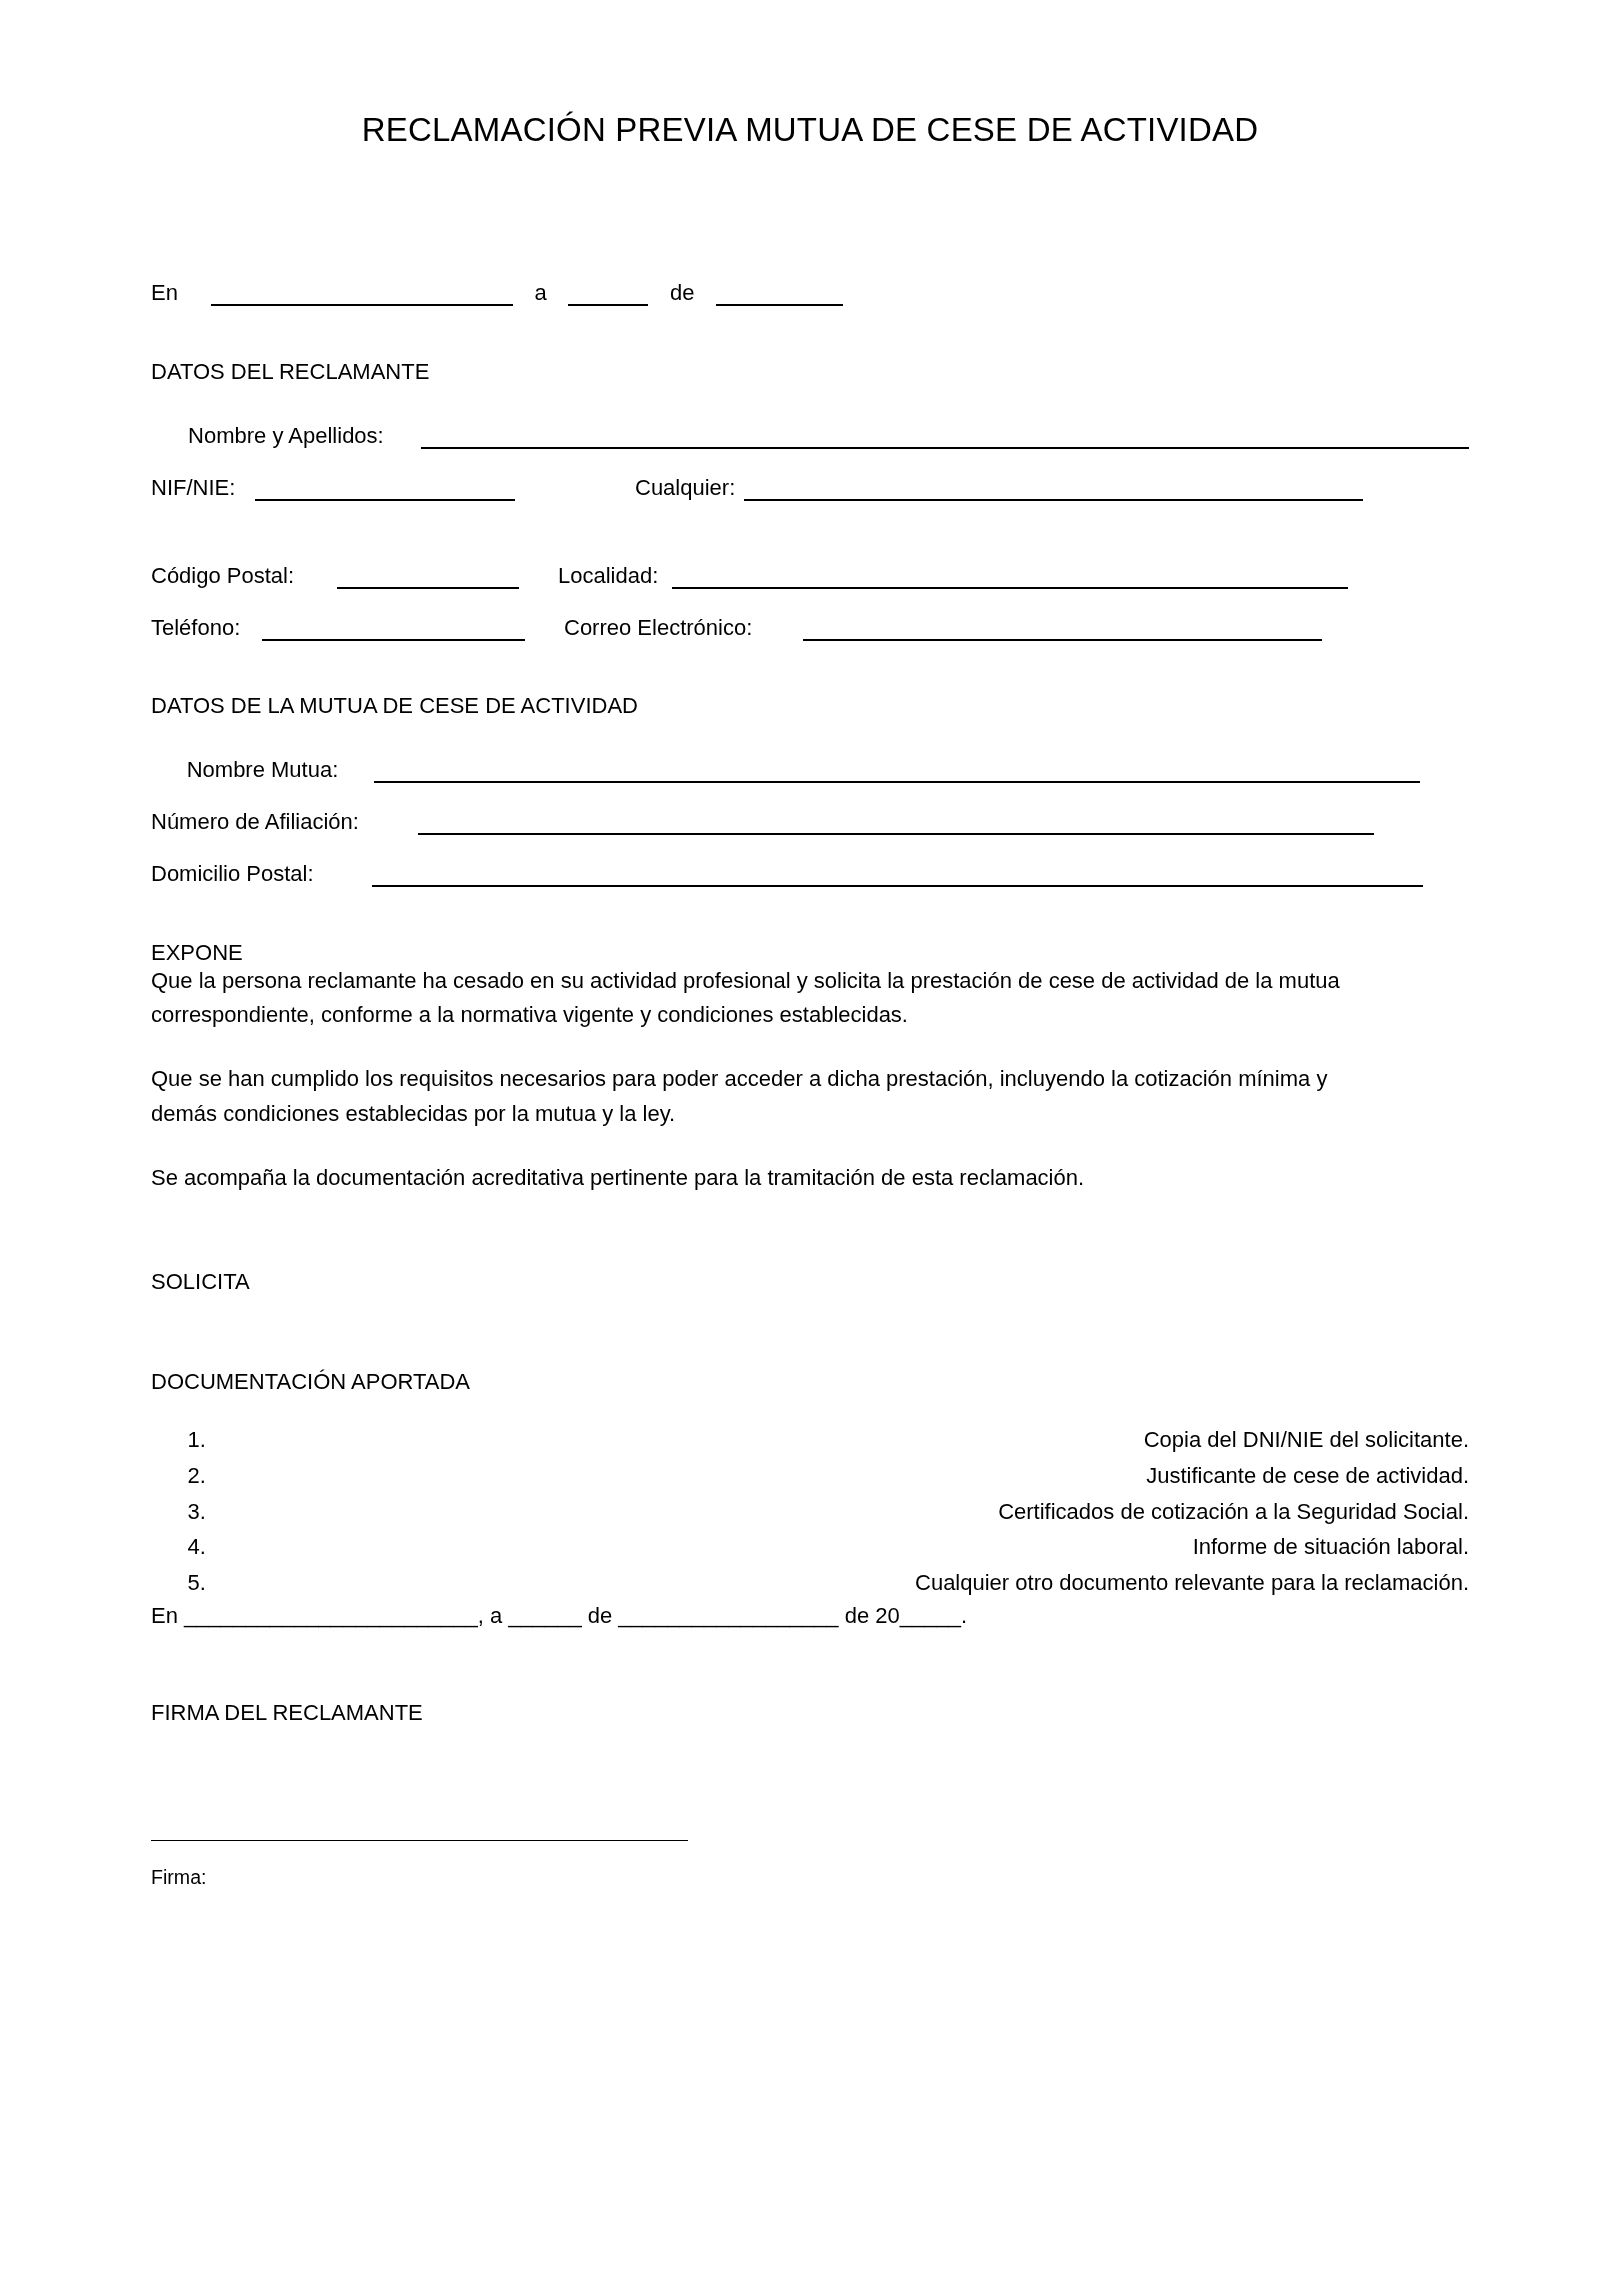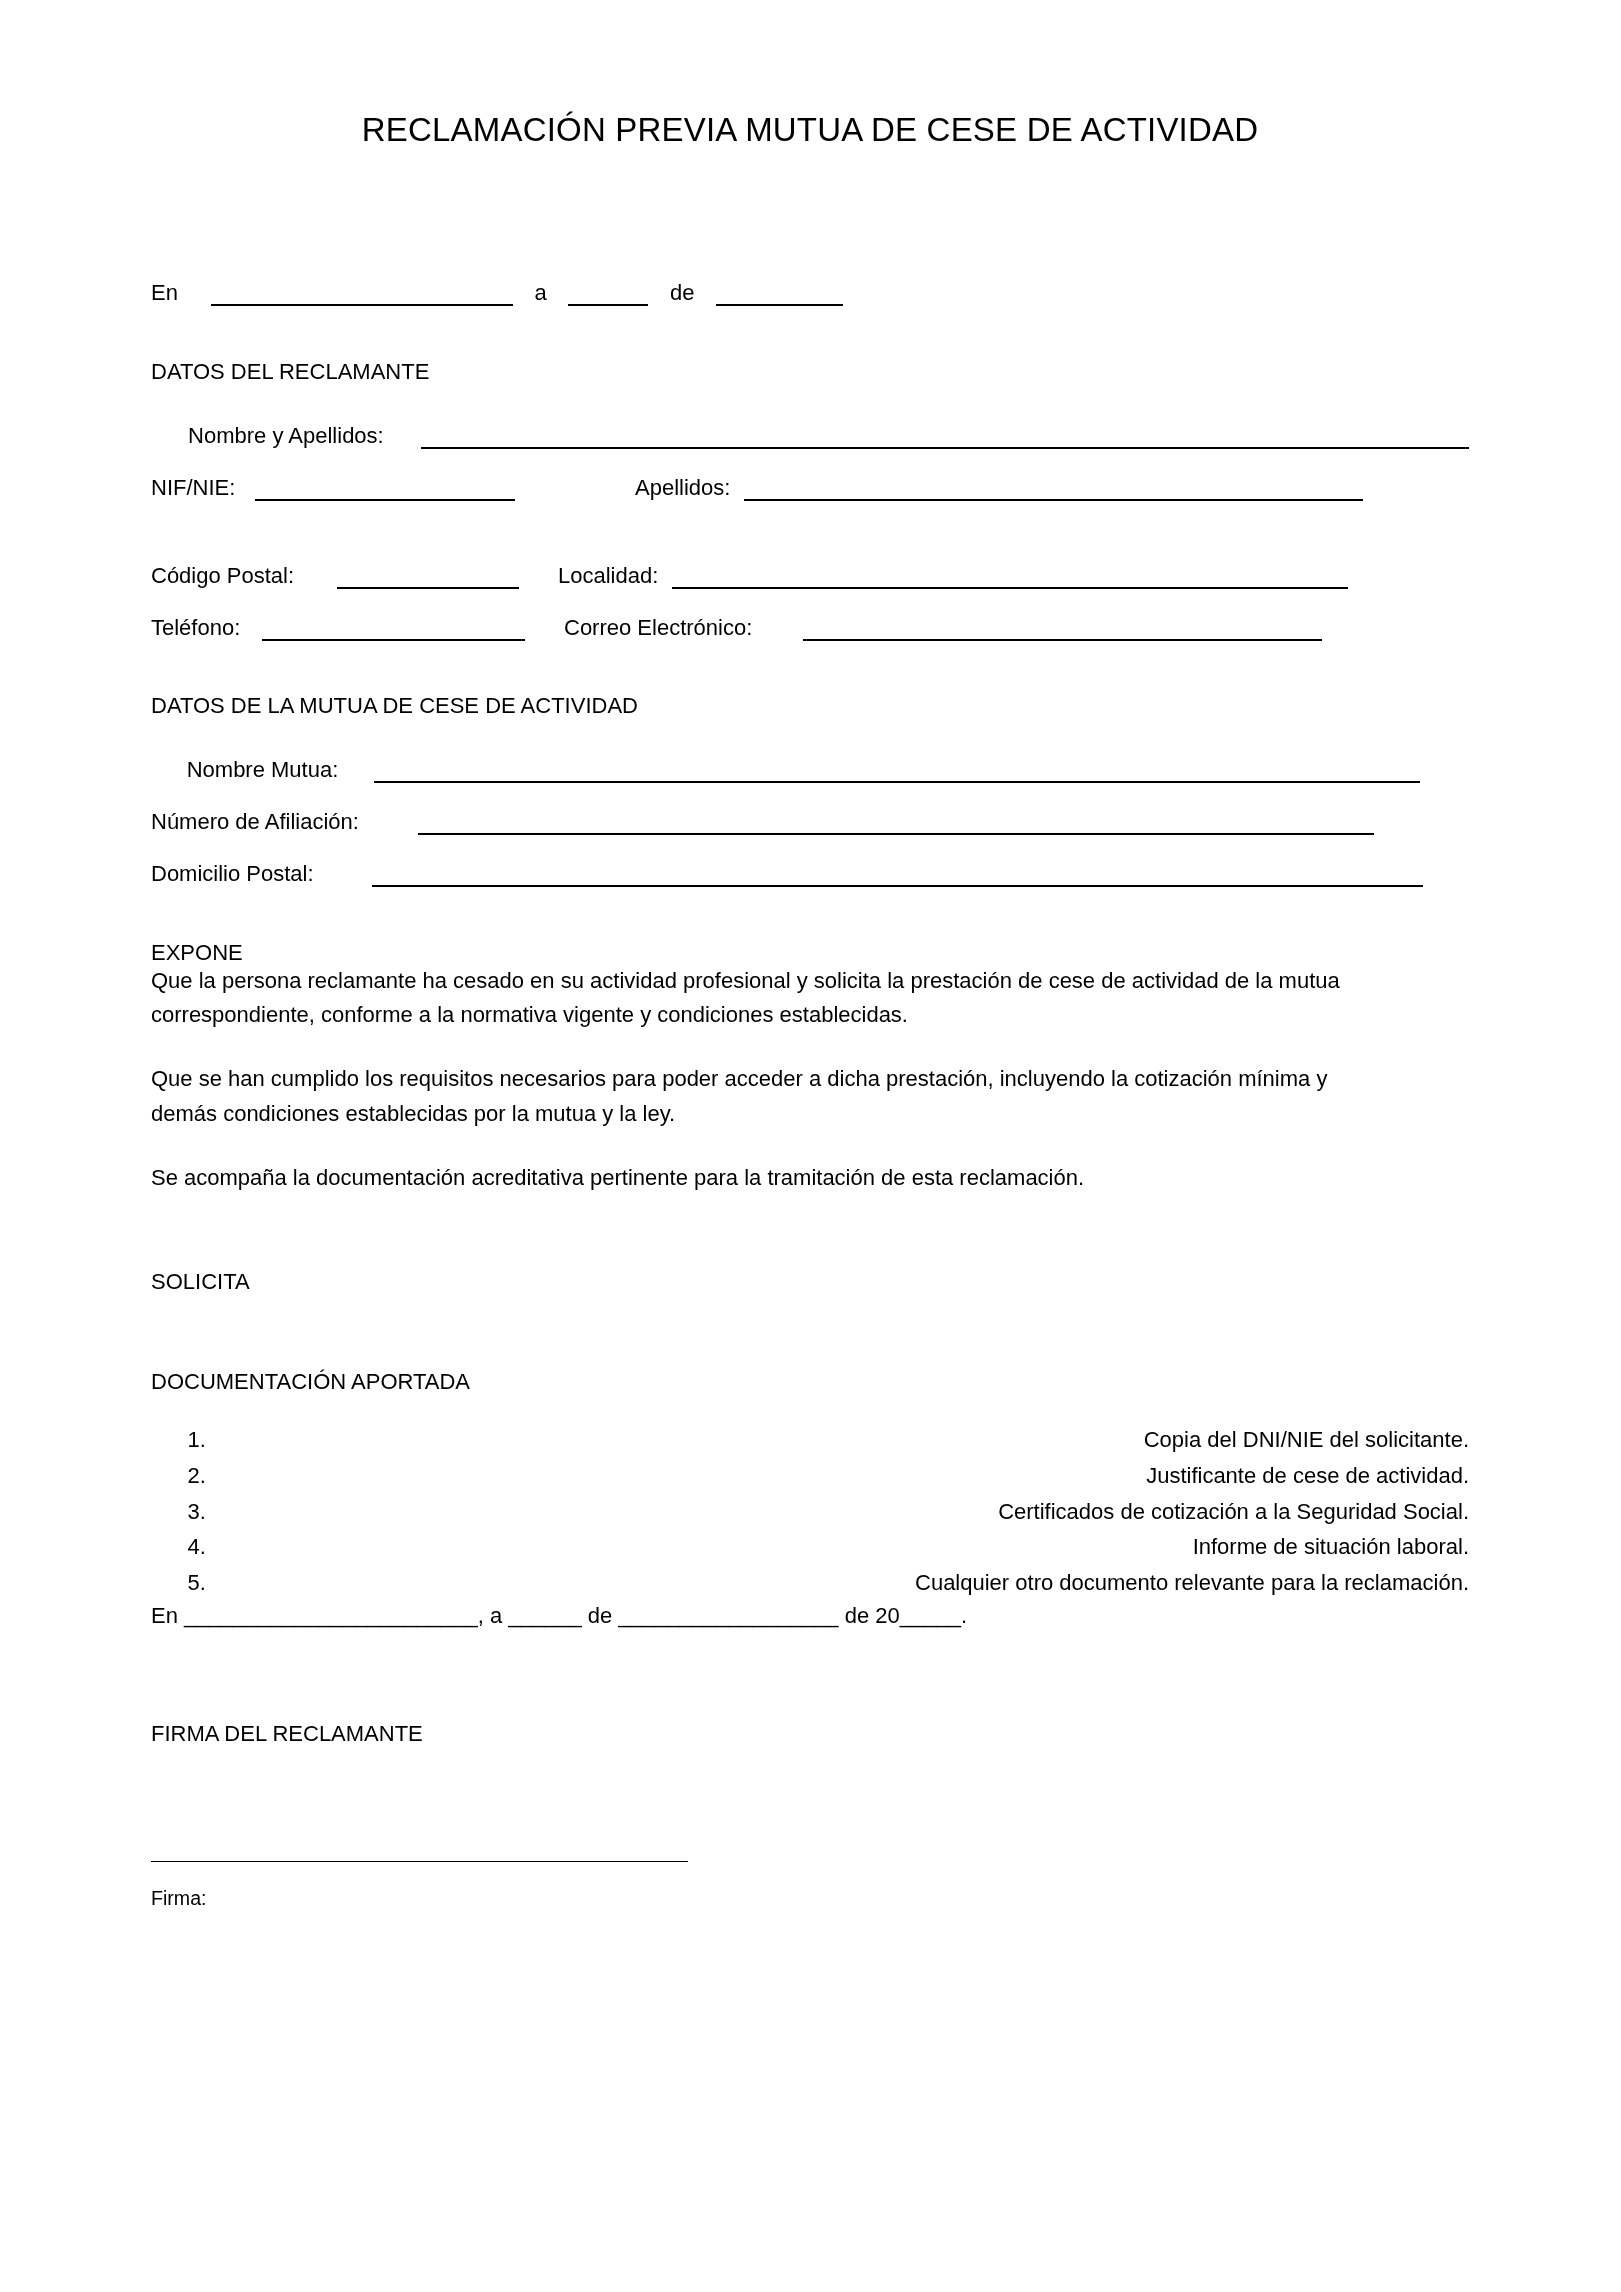--- a/index.html
+++ b/index.html
@@ -76,21 +76,21 @@
     line-height: 1;
     margin: 0;
     font-weight: 400;
   }
 
   .sec-reclamante   { margin-top: 55px; }
   .sec-mutua        { margin-top: 56px; }
   .sec-expone       { margin-top: 57px; }
   .sec-solicita     { margin-top: 76px; }
   .sec-doc          { margin-top: 78px; }
-  .sec-firma        { margin-top: 92px; }
+  .sec-firma        { margin-top: 71px; }
 
   
   .field-row {
     display: flex;
     align-items: baseline;
     font-size: 22px;
     line-height: 1;
   }
   .fr-1 { margin-top: 42px; text-align: center; }
   .fr-n { margin-top: 30px; }
@@ -196,21 +196,21 @@
     <h2 class="section-heading sec-reclamante">DATOS DEL RECLAMANTE</h2>
 
     <div class="field-row fr-1">
       <span class="label-fixed w-nombre-label">Nombre y Apellidos:</span>
       <span class="rule rule-nombre"></span>
     </div>
 
     <div class="field-row fr-n">
       <span class="label-fixed w-nif-label">NIF/NIE:</span>
       <span class="rule rule-nif"></span>
-      <span class="label-fixed w-dom-label">Apellidos:</span>
+      <span class="label-fixed w-dom-label">Cualquier:</span>
       <span class="rule rule-dom"></span>
     </div>
 
     <div class="field-row fr-n">
       <span class="label-fixed w-cp-label">Código Postal:</span>
       <span class="rule rule-cp"></span>
       <span class="label-fixed w-loc-label">Localidad:</span>
       <span class="rule rule-loc"></span>
     </div>
 

